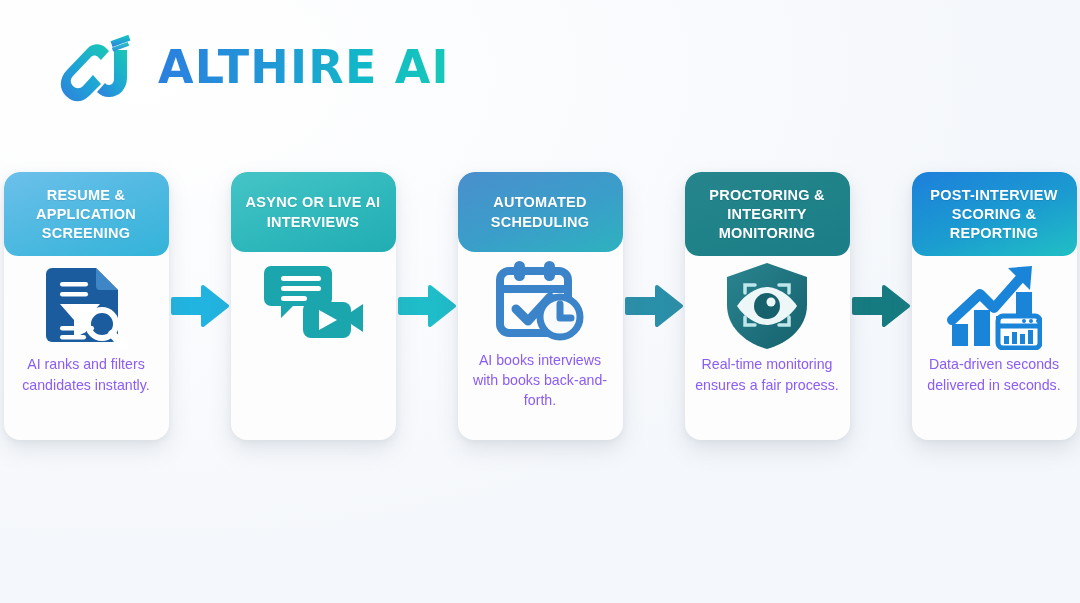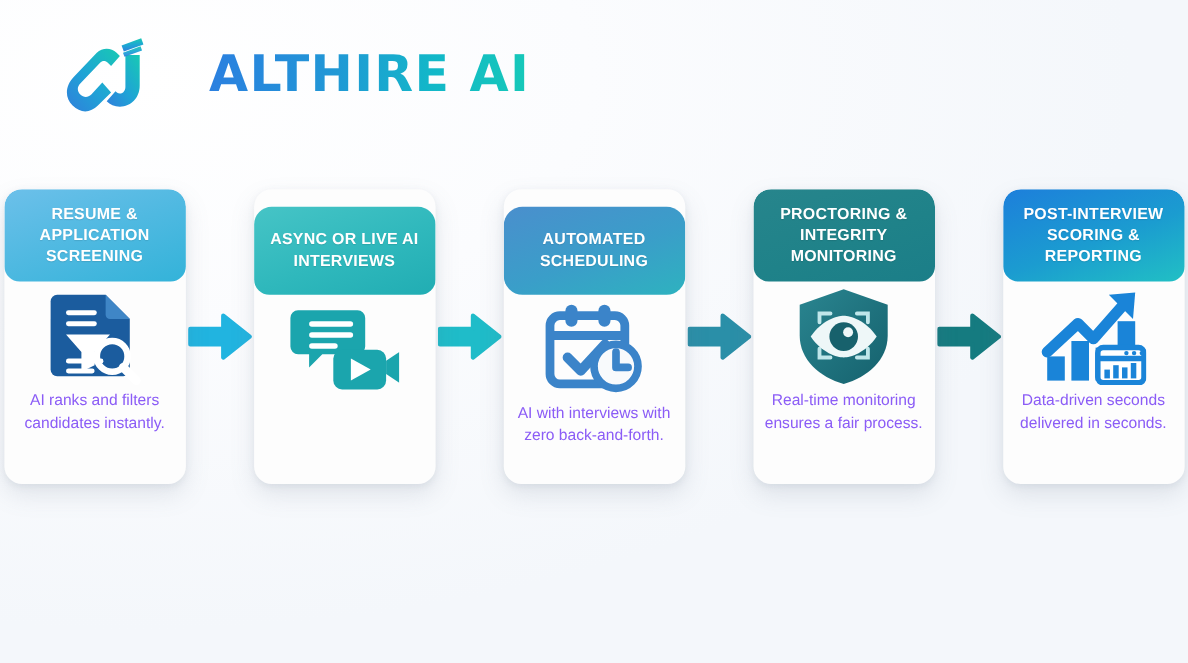--- a/index.html
+++ b/index.html
@@ -41,21 +41,20 @@
     font-size: 46px;
     font-weight: 700;
     letter-spacing: 1.2px;
     line-height: 1;
     background: linear-gradient(95deg, #2b7fe0 0%, #2197d6 38%, #12b8c8 70%, #16c9b8 100%);
     -webkit-background-clip: text;
     background-clip: text;
     color: transparent;
     white-space: nowrap;
     font-family: "DejaVu Sans", sans-serif;
-    margin-left: 32px;
   }
 
   
   .flow {
     position: absolute;
     left: 0;
     top: 172px;
     width: 1080px;
     height: 275px;
     display: flex;
@@ -86,21 +85,21 @@
     font-weight: 700;
     line-height: 1.32;
     letter-spacing: 0.25px;
     text-shadow: 0 1px 1px rgba(0,0,0,0.10);
     min-height: 48px;
     display: flex;
     align-items: center;
     justify-content: center;
   }
   .card-head.h3lines { min-height: 80px; }
-  .card-head.h2lines { min-height: 80px; margin-top: 16px; }
+  .card-head.h2lines { min-height: 80px; }
 
   .card-icon {
     height: 96px;
     display: flex;
     align-items: center;
     justify-content: center;
     margin-top: 2px;
   }
   .card-icon svg { display: block; }
 
@@ -201,21 +200,21 @@
           <rect x="8" y="12" width="68" height="62" rx="9" fill="none" stroke="#3b84c9" stroke-width="8"></rect>
           <line x1="8" y1="30" x2="76" y2="30" stroke="#3b84c9" stroke-width="8"></line>
           <rect x="22" y="2" width="11" height="20" rx="5.5" fill="#3b84c9"></rect>
           <rect x="52" y="2" width="11" height="20" rx="5.5" fill="#3b84c9"></rect>
           <path d="M24 50 l12 12 l22 -24" fill="none" stroke="#3b84c9" stroke-width="9" stroke-linecap="round" stroke-linejoin="round"></path>
           <circle cx="68" cy="58" r="22" fill="#f8fafc"></circle>
           <circle cx="68" cy="58" r="20" fill="none" stroke="#3b84c9" stroke-width="7"></circle>
           <path d="M68 45 v14 h11" fill="none" stroke="#3b84c9" stroke-width="7" stroke-linecap="round" stroke-linejoin="round"></path>
         </svg>
       </div>
-      <div class="card-body">AI with interviews with zero back-and-forth.</div>
+      <div class="card-body">AI books interviews with books back-and-forth.</div>
     </div>
 
     <div class="arrow">
       <svg width="58" height="44" viewBox="0 0 58 44">
         <path d="M2 15 h30 v-12 l24 19 l-24 19 v-12 h-30 z" fill="#2a8fa8" stroke="#2a8fa8" stroke-width="4" stroke-linejoin="round"></path>
       </svg>
     </div>
 
     <div class="card">
       <div class="card-head h3lines" style="background:linear-gradient(160deg,#27858c 0%,#1f8289 55%,#1b7e88 100%);">PROCTORING &amp; INTEGRITY MONITORING</div>

